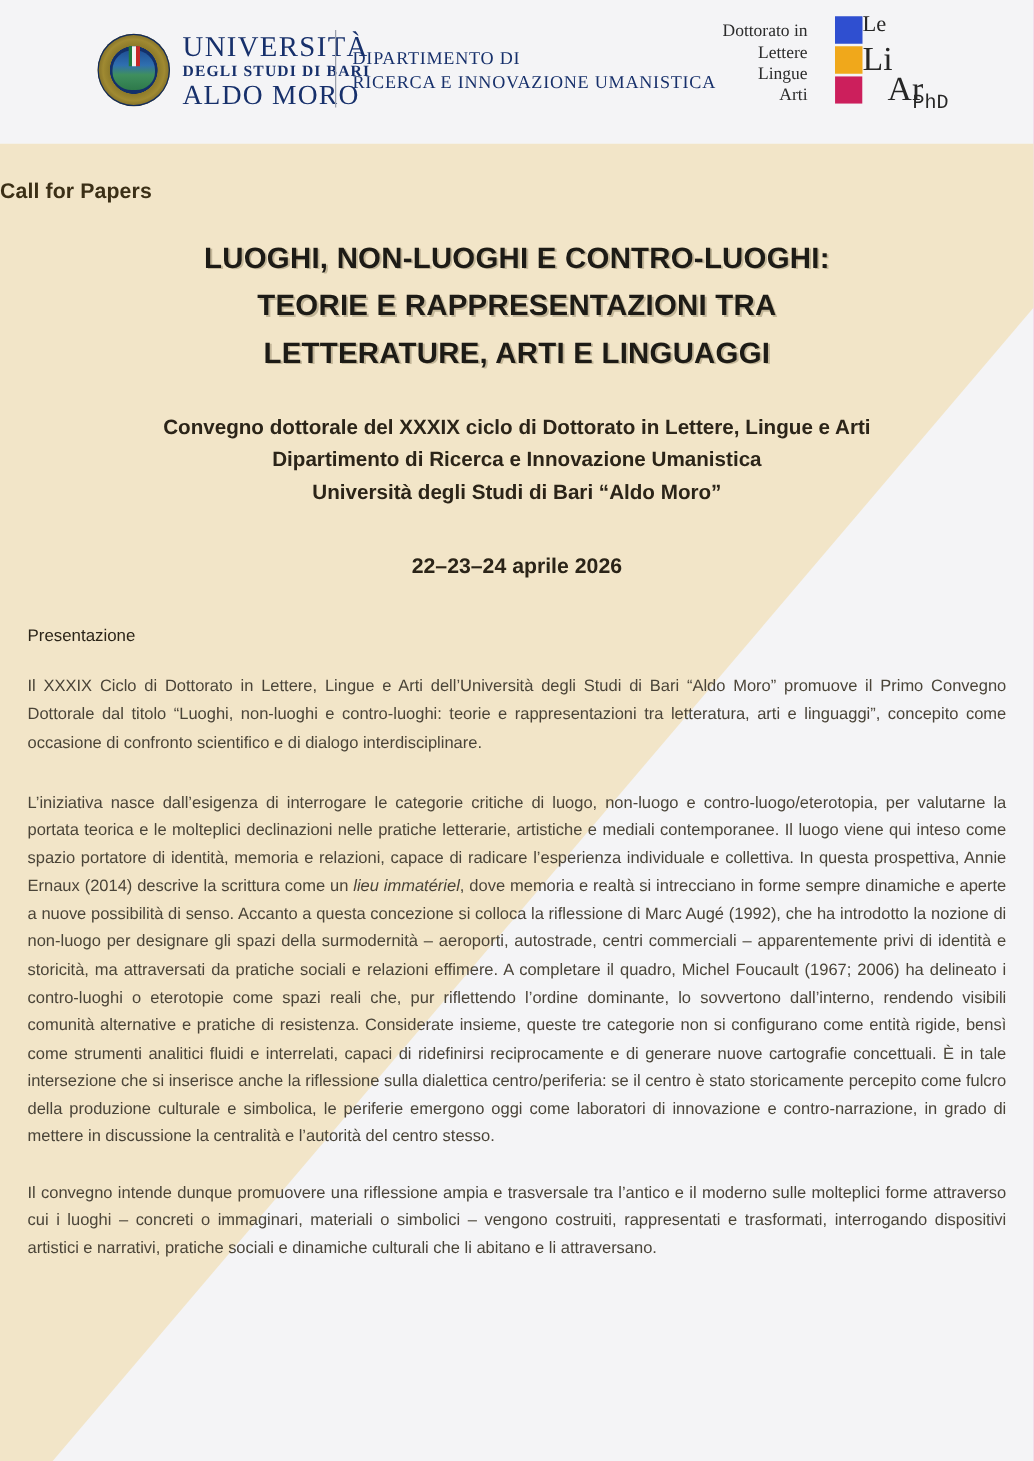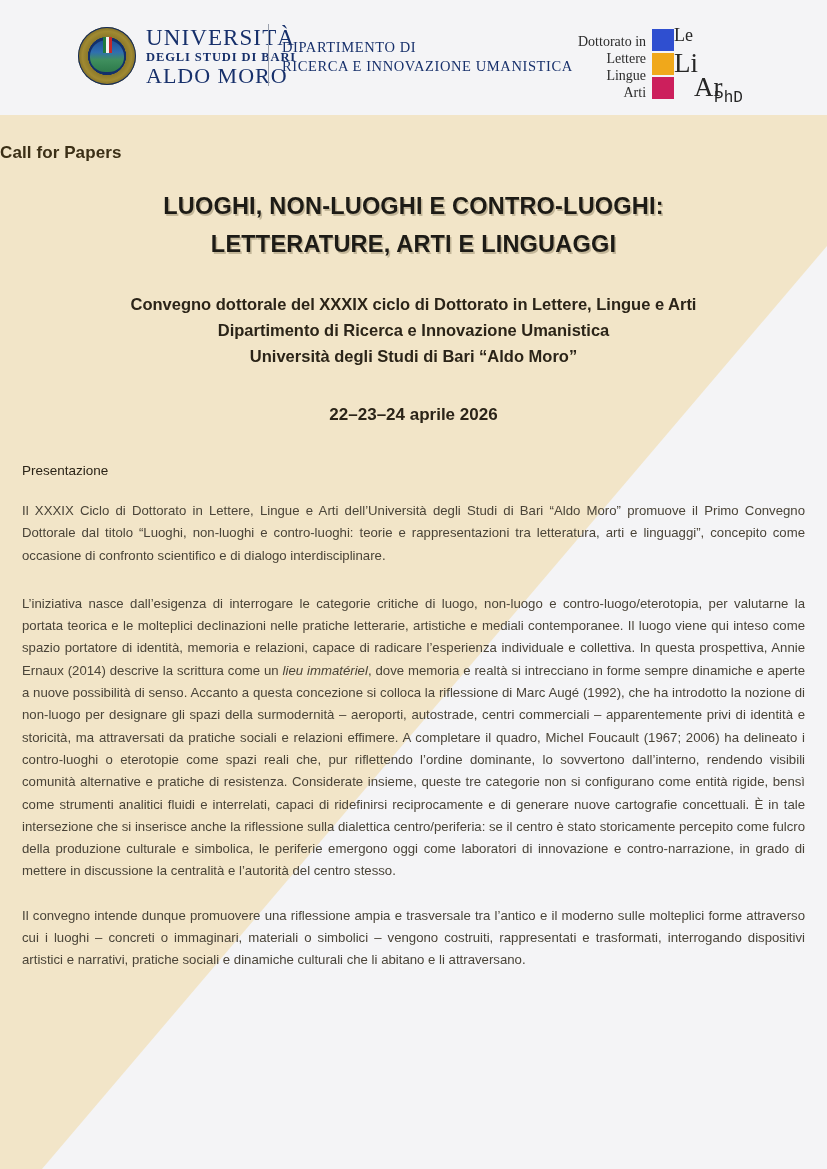--- a/index.html
+++ b/index.html
@@ -117,24 +117,24 @@
     color: #17306b;
     font-family: "Liberation Serif", serif;
     font-size: 14.5px;
     letter-spacing: 0.6px;
     line-height: 19px;
   }
 
   .logo-lelilar {
     position: absolute;
     left: 578px;
-    top: 29px;
+    top: 13px;
     display: flex;
     align-items: flex-end;
-    gap: 6px;
+    gap: 22px;
   }
   .lelilar-words {
     text-align: right;
     font-family: "Liberation Serif", serif;
     font-size: 14px;
     line-height: 17px;
     color: #2b2b2b;
     padding-top: 3px;
   }
   .lelilar-mark {
@@ -288,20 +288,21 @@
       </div>
     </div>
   </div>
 
   <div class="content">
 
     <div class="cfp">Call for Papers</div>
 
     <div class="main-title">
       <div>LUOGHI, NON-LUOGHI E CONTRO-LUOGHI:</div>
+      <div>TEORIE E RAPPRESENTAZIONI TRA</div>
       <div>LETTERATURE, ARTI E LINGUAGGI</div>
     </div>
 
     <div class="subtitle">
       <div>Convegno dottorale del XXXIX ciclo di Dottorato in Lettere, Lingue e Arti</div>
       <div>Dipartimento di Ricerca e Innovazione Umanistica</div>
       <div>Università degli Studi di Bari “Aldo Moro”</div>
     </div>
 
     <div class="dates">22–23–24 aprile 2026</div>

